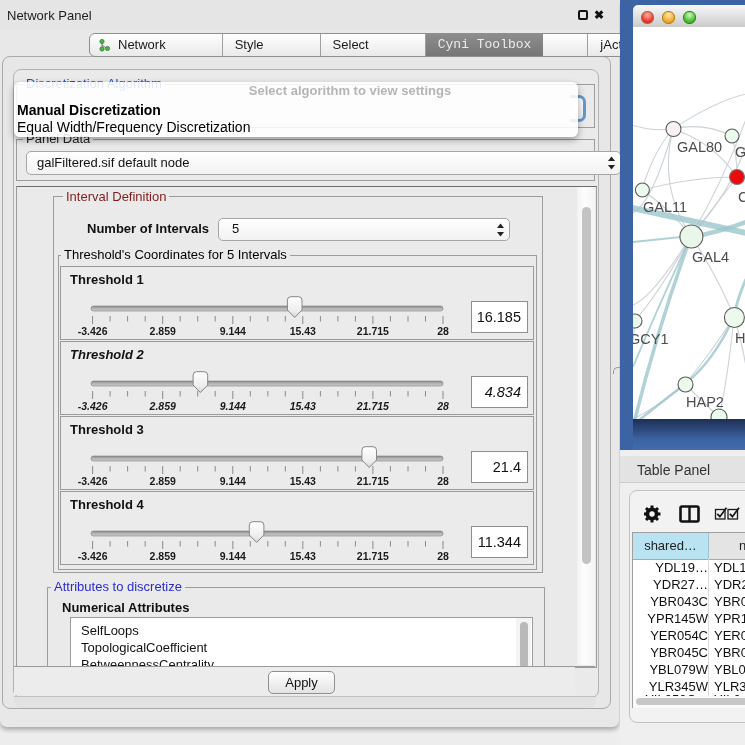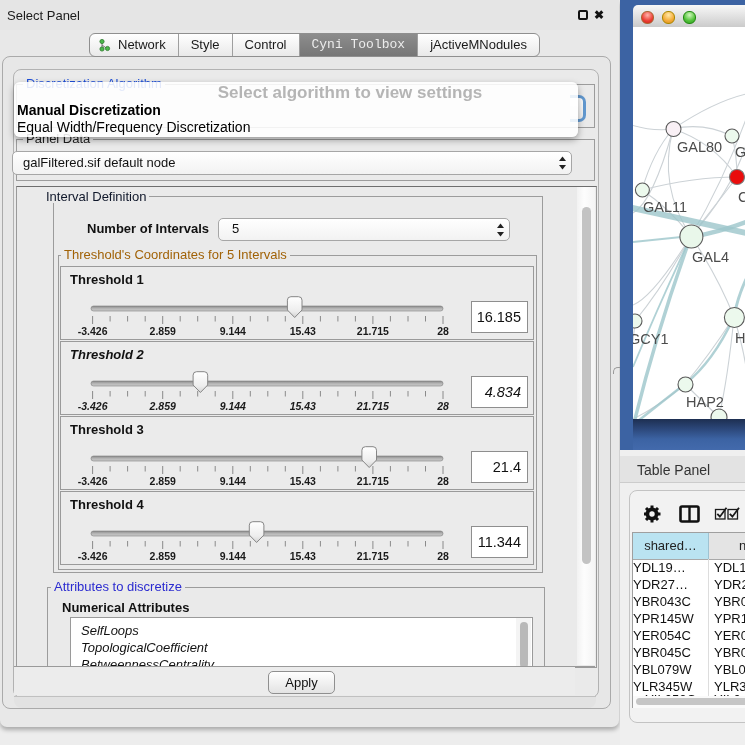--- a/index.html
+++ b/index.html
@@ -22,81 +22,81 @@
   .seg div:first-child{border-left:none;}
   .seg div.sel{background:linear-gradient(#8d8d8d,#767676);color:#ececec;font-family:Liberation Mono, monospace;}
 </style>
 </head>
 <body>
 
 <div class="abs" id="cpwin" style="left:0;top:0;width:619px;height:727px;background:#e8e8e8;
      border-bottom-left-radius:7px;border-bottom-right-radius:7px;box-shadow:0 3px 4px rgba(0,0,0,0.28);">
 
   <div class="abs" style="left:0;top:0;width:619px;height:30px;background:#e5e5e5;"></div>
-  <div class="abs" style="left:7px;top:8px;font-size:13px;color:#1c1c1c;">Select Panel</div>
+  <div class="abs" style="left:7px;top:8px;font-size:13px;color:#1c1c1c;">Network Panel</div>
   <div class="abs" style="left:578px;top:10px;width:6px;height:6px;border:2px solid #111;border-radius:2px;"></div>
   <div class="abs" style="left:594px;top:10px;font-size:12px;line-height:10px;font-weight:bold;color:#111;">✖</div>
 
   <div class="abs" style="left:2px;top:56px;width:607px;height:651px;border:1px solid #aaaaaa;
        border-radius:8px;background:#e7e7e7;"></div>
 
-  <div class="seg" style="left:89px;top:33px;">
+  <div class="seg" style="left:89px;top:33px;gap:44px;">
     <div style="padding-left:28px;position:relative;">
       <svg style="position:absolute;left:7px;top:4px;" width="15" height="15" viewBox="0 0 15 15">
         <line x1="5" y1="3.5" x2="5" y2="11" stroke="#777" stroke-width="1"></line>
         <line x1="5" y1="7" x2="10" y2="10.5" stroke="#777" stroke-width="1"></line>
         <circle cx="5" cy="3.5" r="2.1" fill="#4cb84c" stroke="#2c7a2c" stroke-width="0.8"></circle>
         <circle cx="5" cy="11" r="2.1" fill="#4cb84c" stroke="#2c7a2c" stroke-width="0.8"></circle>
         <circle cx="10.5" cy="10.5" r="2.1" fill="#4cb84c" stroke="#2c7a2c" stroke-width="0.8"></circle>
       </svg>Network</div>
     <div>Style</div>
-    <div>Control</div>
+    <div>Select</div>
     <div class="sel">Cyni Toolbox</div>
     <div>jActiveMNodules</div>
   </div>
 
   <div class="abs" style="left:13px;top:69px;width:584px;height:627px;border:1px solid #b2b2b2;
        border-radius:8px;background:#eaeaea;"></div>
 
   <div class="grp" style="left:16px;top:84px;width:577px;height:42px;"></div>
   <div class="gt" style="left:23px;top:77px;color:#1d4ed8;">Discretization Algorithm</div>
 
   <div class="abs" style="left:570px;top:95px;width:13px;height:21px;border-top:3px solid #6198cf;border-right:3px solid #6198cf;border-bottom:3px solid #6198cf;border-top-right-radius:7px;border-bottom-right-radius:7px;background:linear-gradient(#fff,#eee);"></div>
 
   <div class="grp" style="left:16px;top:139px;width:577px;height:40px;"></div>
   <div class="gt" style="left:23px;top:132px;">Panel Data</div>
-  <div class="combo" style="left:12px;top:151px;width:558px;height:22px;">
+  <div class="combo" style="left:26px;top:151px;width:558px;height:22px;padding-left:35px;">
     <span style="position:absolute;left:10px;top:3px;">galFiltered.sif default node</span>
     <svg class="cbarrows" width="9" height="14" viewBox="0 0 9 14">
       <path d="M4.5 0.5 L8 5 L1 5 Z" fill="#222"></path>
       <path d="M4.5 13.5 L8 9 L1 9 Z" fill="#222"></path>
     </svg>
   </div>
 
   <div class="abs" id="scrollpane" style="left:16px;top:186px;width:579px;height:480px;
        border-top:1px solid #6e6e6e;border-left:1px solid #9a9a9a;border-right:1px solid #9a9a9a;border-bottom:1px solid #9a9a9a;
        background:#eaeaea;overflow:hidden;"></div>
 
   <div class="abs" style="left:577px;top:187px;width:18px;height:478px;background:linear-gradient(90deg,#f2f2f2,#fdfdfd 40%,#f4f4f4);"></div>
   <div class="abs" style="left:582px;top:207px;width:9px;height:357px;background:#c3c3c3;border-radius:5px;"></div>
 
   <div class="grp" style="left:53px;top:196px;width:488px;height:375px;"></div>
-  <div class="gt" style="left:43px;top:190px;color:#0f172a;background:#eaeaea;">Interval Definition</div>
+  <div class="gt" style="left:63px;top:190px;color:#7f1d1d;background:#eaeaea;">Interval Definition</div>
 
   <div class="abs" style="left:87px;top:221px;font-size:13px;font-weight:bold;color:#111;">Number of Intervals</div>
   <div class="combo" style="left:218px;top:218px;width:290px;height:21px;">
     <span style="position:absolute;left:13px;top:2px;">5</span>
     <svg class="cbarrows" width="9" height="14" viewBox="0 0 9 14">
       <path d="M4.5 0.5 L8 5 L1 5 Z" fill="#222"></path>
       <path d="M4.5 13.5 L8 9 L1 9 Z" fill="#222"></path>
     </svg>
   </div>
 
   <div class="grp" style="left:58px;top:255px;width:477px;height:313px;"></div>
-  <div class="gt" style="left:61px;top:248px;color:#a16207;background:#eaeaea;">Threshold's Coordinates for 5 Intervals</div>
+  <div class="gt" style="left:61px;top:248px;color:#000000;background:#eaeaea;">Threshold's Coordinates for 5 Intervals</div>
 
   <div class="thbox" style="top:266px;">
     <div class="thtitle">Threshold 1</div>
     <div class="thval">16.185</div>
     <svg class="abs" style="left:0;top:0;" width="472" height="72" viewBox="0 0 472 72">
         <defs>
           <linearGradient id="gg" x1="0" y1="0" x2="0" y2="1">
             <stop offset="0" stop-color="#8a8a8a"></stop>
             <stop offset="0.5" stop-color="#b4b4b4"></stop>
             <stop offset="1" stop-color="#cdcdcd"></stop>
@@ -292,32 +292,32 @@
           <text x="311.9" y="67.5" text-anchor="middle">21.715</text>
           <text x="382.0" y="67.5" text-anchor="middle">28</text>
         </g>
         <path d="M 188.3 43 L 188.3 33.2 Q 188.3 29.7 191.8 29.7 L 199.4 29.7 Q 202.9 29.7 202.9 33.2 L 202.9 43 L 195.6 50.5 Z" fill="url(#kg)" stroke="#868686" stroke-width="1"></path>
       </svg>
   </div>
 
   <div class="grp" style="left:47px;top:587px;width:496px;height:90px;border-bottom:none;"></div>
   <div class="gt" style="left:51px;top:580px;color:#2b2bd0;background:#eaeaea;">Attributes to discretize</div>
   <div class="abs" style="left:62px;top:600px;font-size:13px;font-weight:bold;color:#111;">Numerical Attributes</div>
-  <div class="abs" style="left:70px;top:617px;width:461px;height:49px;border:1px solid #9a9a9a;background:#fff;overflow:hidden;font-style:italic;">
+  <div class="abs" style="left:70px;top:617px;width:461px;height:49px;border:1px solid #9a9a9a;background:#fff;overflow:hidden;">
     <div style="position:absolute;left:10px;top:4px;font-size:13px;color:#111;line-height:17px;">SelfLoops<br>TopologicalCoefficient<br>BetweennessCentrality</div>
     <div style="position:absolute;right:1px;top:0;width:15px;height:49px;background:#f4f4f4;"></div>
     <div style="position:absolute;right:4px;top:4px;width:8px;height:46px;background:#b9b9b9;border-radius:4px;"></div>
   </div>
 
   <div class="abs" style="left:14px;top:666px;width:561px;height:29px;background:#ececec;"></div>
   <div class="abs" style="left:14px;top:666px;width:581px;height:1px;background:#9a9a9a;"></div>
 
   <div class="abs" style="left:14px;top:82px;width:564px;height:55px;background:rgba(255,255,255,0.87);
        border-radius:6px;box-shadow:0 3px 7px rgba(0,0,0,0.35);"></div>
-  <div class="abs" style="left:14px;top:83px;width:672px;text-align:center;font-size:17px;font-weight:bold;color:#b5b5b5;">Select algorithm to view settings</div>
+  <div class="abs" style="left:14px;top:83px;width:672px;text-align:center;font-size:13px;font-weight:bold;color:#b5b5b5;">Select algorithm to view settings</div>
   <div class="abs" style="left:17px;top:102px;font-size:14px;font-weight:bold;color:#000;">Manual Discretization</div>
   <div class="abs" style="left:17px;top:119px;font-size:14px;color:#000;">Equal Width/Frequency Discretization</div>
 
   <div class="abs" style="left:14px;top:696px;width:582px;height:11px;background:#e2e2e2;border-top:1px solid #c0c0c0;border-bottom-left-radius:8px;border-bottom-right-radius:8px;"></div>
 
   <div class="abs" style="left:268px;top:671px;width:65px;height:21px;border:1px solid #8f8f8f;border-radius:5px;
        background:linear-gradient(#ffffff,#e3e3e3);text-align:center;font-size:13px;line-height:21px;color:#111;">Apply</div>
 
 </div>
 
@@ -428,21 +428,21 @@
   </g>
 </svg>
 
 <div class="abs" id="ytable" style="left:632px;top:532px;width:113px;height:175px;background:#fff;overflow:hidden;border-left:1px solid #9f9f9f;border-top:1px solid #9f9f9f;">
 
   <div style="position:absolute;left:0;top:0;width:75px;height:26px;background:#bae3f1;border-right:1px solid #9fc3d2;
        font-size:13px;color:#222;text-align:center;line-height:26px;border-bottom:1px solid #a9a9a9;">shared…</div>
   <div style="position:absolute;left:76px;top:0;width:60px;height:26px;background:#e4e4e4;
        font-size:13px;color:#222;border-bottom:1px solid #a9a9a9;line-height:26px;padding-left:30px;">na</div>
 
-  <div style="position:absolute;left:0;top:26px;width:75px;font-size:13px;color:#111;text-align:left;line-height:17px;">
+  <div style="position:absolute;left:0;top:26px;width:75px;font-size:13px;color:#111;text-align:right;line-height:17px;">
     YDL19…<br>YDR27…<br>YBR043C<br>YPR145W<br>YER054C<br>YBR045C<br>YBL079W<br>YLR345W
   </div>
 
   <div style="position:absolute;left:81px;top:26px;width:60px;font-size:13px;color:#111;line-height:17px;">
     YDL1<br>YDR2<br>YBR0<br>YPR1<br>YER0<br>YBR0<br>YBL0<br>YLR3
   </div>
   <div style="position:absolute;left:0;top:158px;width:75px;font-size:13px;color:#111;text-align:center;line-height:17px;">YIL052C</div>
   <div style="position:absolute;left:81px;top:158px;width:60px;font-size:13px;color:#111;line-height:17px;">YIL0</div>
   <div style="position:absolute;left:75px;top:26px;width:1px;height:148px;background:#dddddd;"></div>
 

